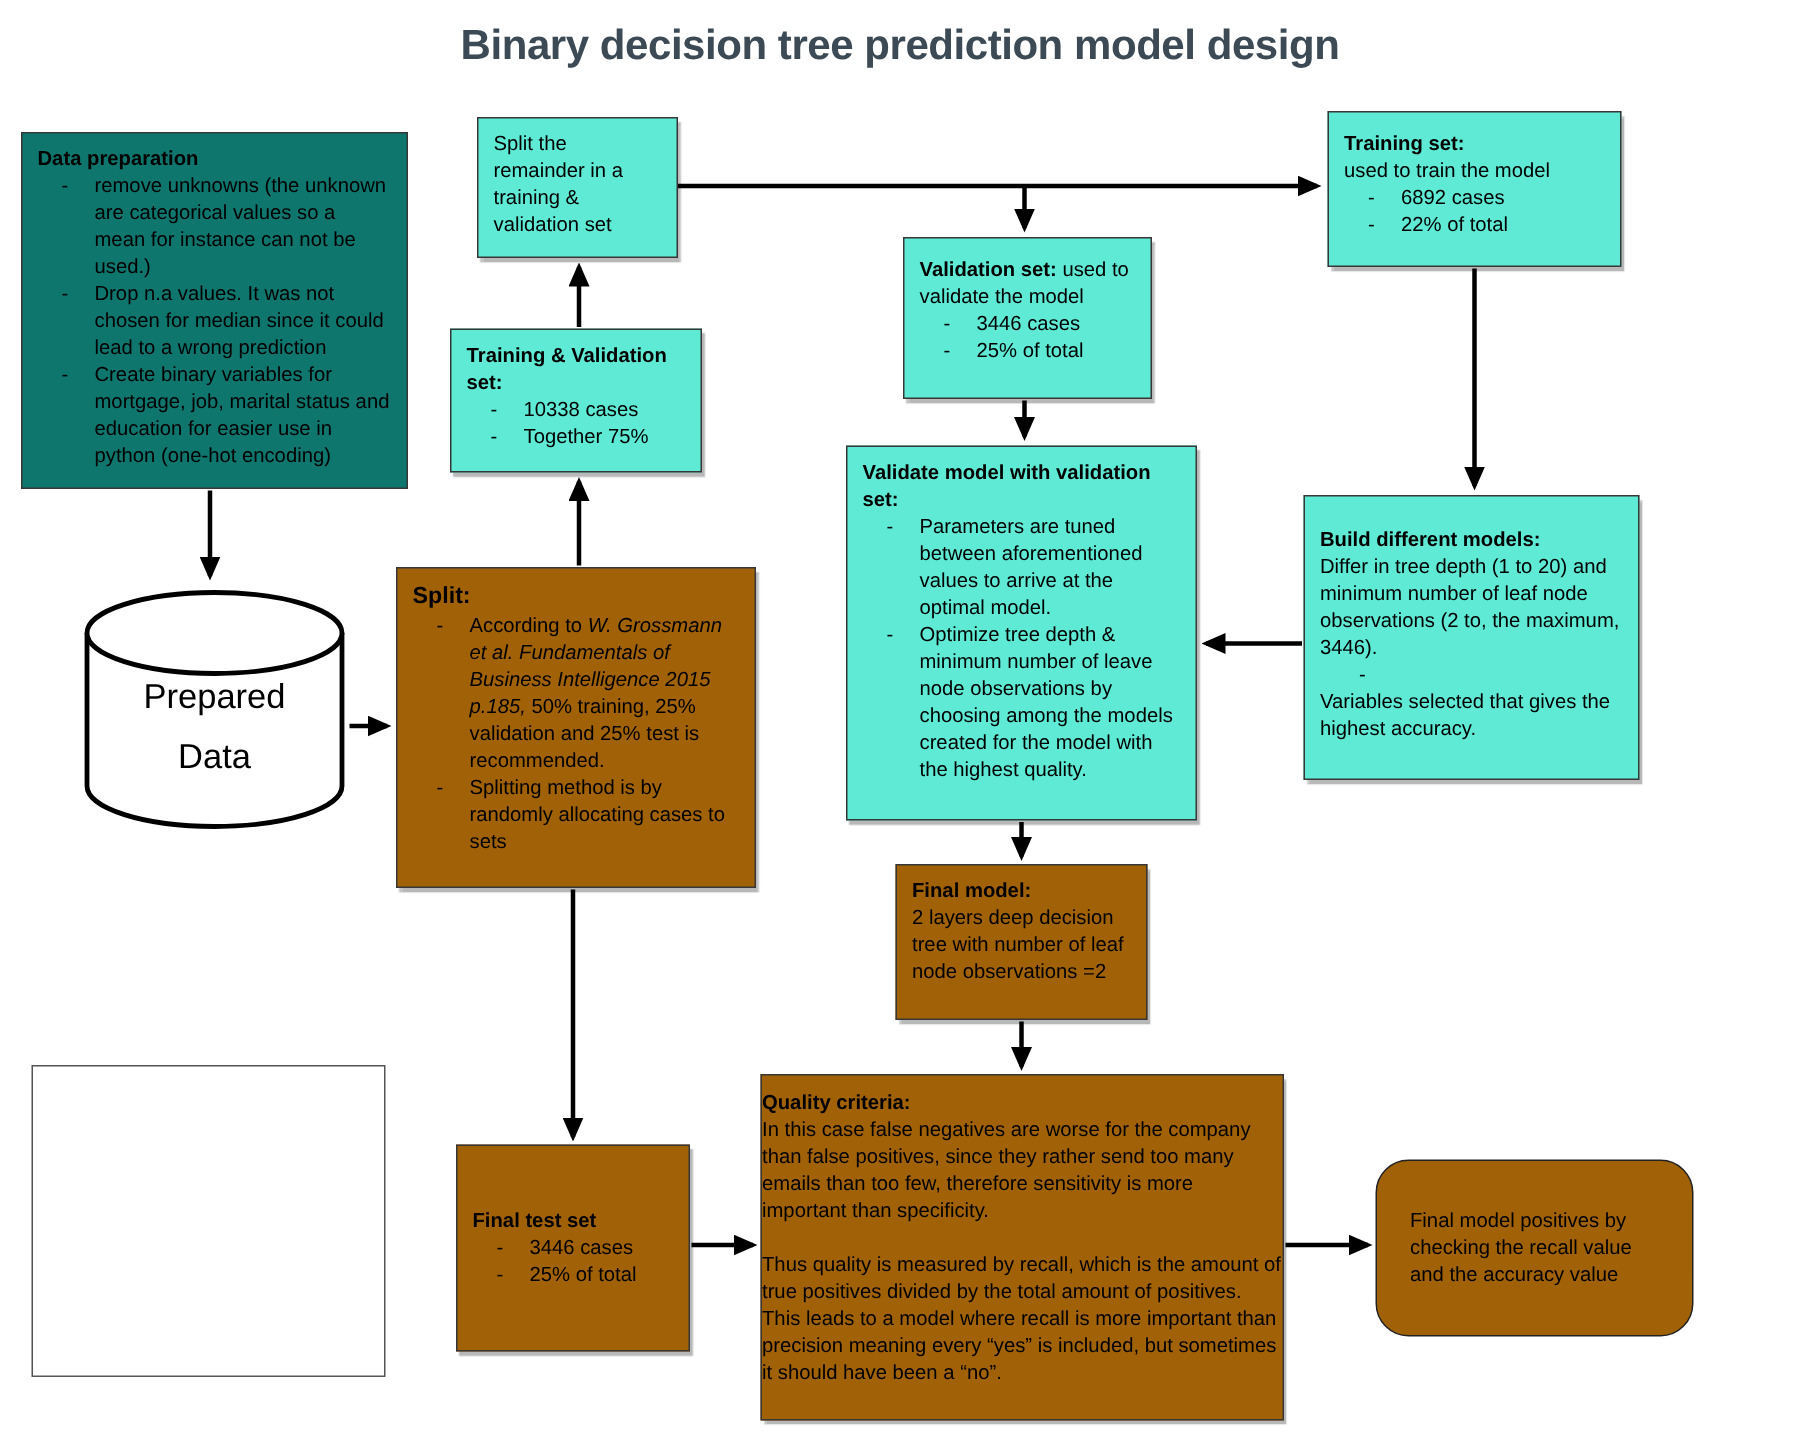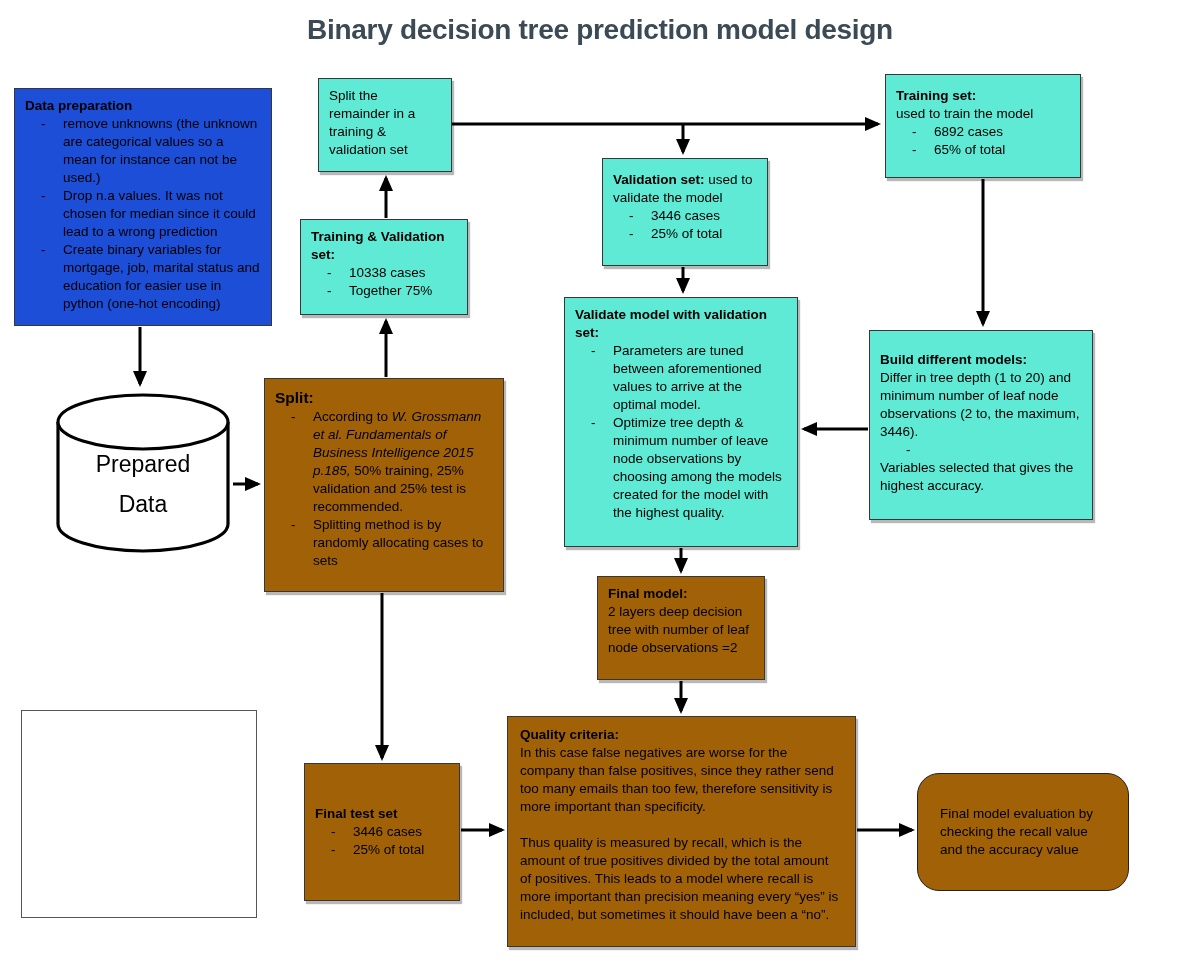--- a/index.html
+++ b/index.html
@@ -13,21 +13,21 @@
     letter-spacing:-0.3px;
   }
   .box {
     position:absolute; box-sizing:border-box;
     border:1.6px solid #373737;
     font-size:13.5px; line-height:18px;
   }
   .pad { padding:8px 10px; }
   .green { background:#5eead4; box-shadow:2px 3px 1px rgba(0,0,0,0.28); }
   .blue  { background:#a16207; box-shadow:2px 3px 1px rgba(0,0,0,0.28); }
-  .orange{ background:#1d4ed8; }
+  .orange{ background:#0f766e; }
   .whitebox { background:#ffffff; border:1px solid #555; }
   .b { font-weight:bold; }
   .it { font-style:italic; }
   .li { display:flex; }
   .li .dash { flex:0 0 auto; width:22px; margin-left:16px; }
   .li .txt { flex:1 1 auto; }
   .center-v { display:flex; flex-direction:column; justify-content:center; }
   .rounded { border-radius:22px; border:1.6px solid #222; box-shadow:none; }
   .cyl { position:absolute; left:55px; top:392px; width:176px; height:162px; }
   .cyl svg { position:absolute; left:0; top:0; }
@@ -68,21 +68,21 @@
 
   <div class="box green" style="left:885px;top:74px;width:196px;height:104px;padding:12px 10px;">
     <div class="b">Training set:</div>
     <div>used to train the model</div>
     <div class="li">
       <span class="dash">-</span>
       <span class="txt">6892 cases</span>
     </div>
     <div class="li">
       <span class="dash">-</span>
-      <span class="txt">65% of total</span>
+      <span class="txt">22% of total</span>
     </div>
   </div>
 
   <div class="box green" style="left:602px;top:158px;width:166px;height:108px;padding:12px 10px;">
     <div><span class="b">Validation set:</span><span> used to validate the model</span></div>
     <div class="li">
       <span class="dash">-</span>
       <span class="txt">3446 cases</span>
     </div>
     <div class="li">
@@ -157,28 +157,28 @@
     <div class="li">
       <span class="dash">-</span>
       <span class="txt">3446 cases</span>
     </div>
     <div class="li">
       <span class="dash">-</span>
       <span class="txt">25% of total</span>
     </div>
   </div>
 
-  <div class="box blue" style="left:507px;top:716px;width:349px;height:231px;padding:9px 12px;">
+  <div class="box blue" style="left:507px;top:716px;width:349px;height:231px;padding:9px 0;">
     <div class="b">Quality criteria:</div>
     <div>In this case false negatives are worse for the company than false positives, since they rather send too many emails than too few, therefore sensitivity is more important than specificity.</div>
     <div class="gap-top">Thus quality is measured by recall, which is the amount of true positives divided by the total amount of positives. This leads to a model where recall is more important than precision meaning every “yes” is included, but sometimes it should have been a “no”.</div>
   </div>
 
   <div class="box blue rounded center-v" style="left:917px;top:773px;width:212px;height:118px;padding:8px 18px 8px 22px;">
-    <div>Final model evaluation by checking the recall value and the accuracy value</div>
+    <div>Final model positives by checking the recall value and the accuracy value</div>
   </div>
 
   <svg class="arrows" width="1200" height="969" viewBox="0 0 1200 969">
     <defs>
       <marker id="ah" markerUnits="userSpaceOnUse" markerWidth="16" markerHeight="14" refX="13" refY="7" orient="auto">
         <path d="M0,0 L16,7 L0,14 Z" fill="#000"></path>
       </marker>
     </defs>
     <g stroke="#000" stroke-width="3" fill="none">
       <path d="M140,327 L140,384" marker-end="url(#ah)"></path>

